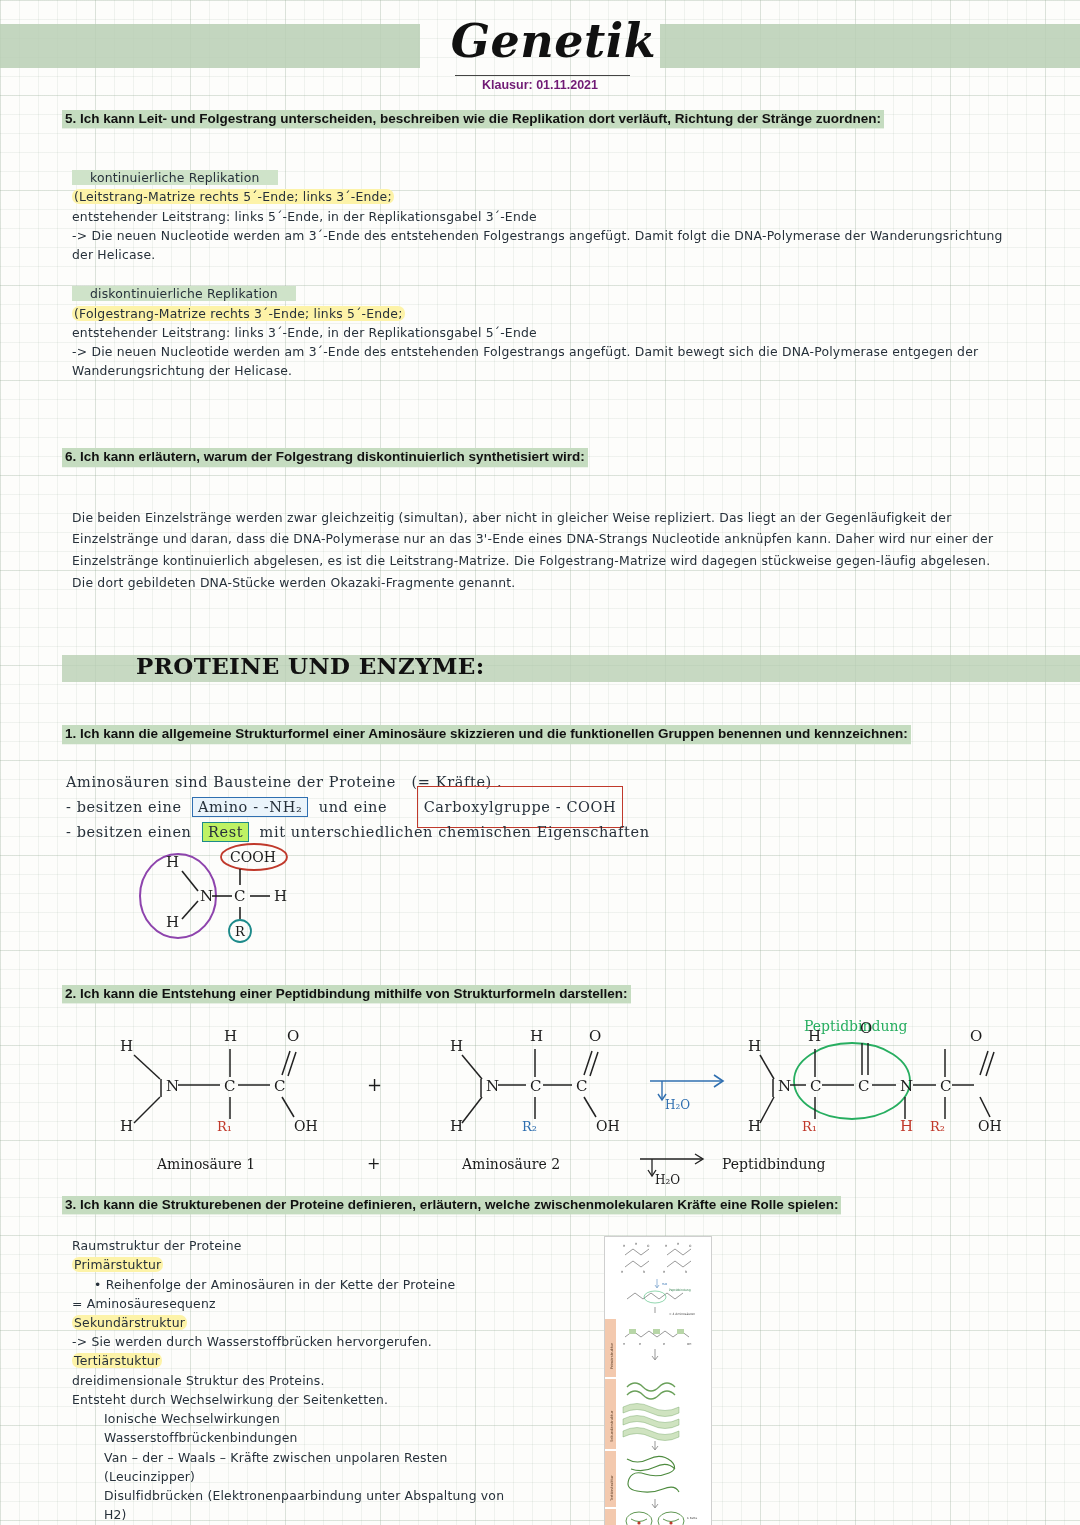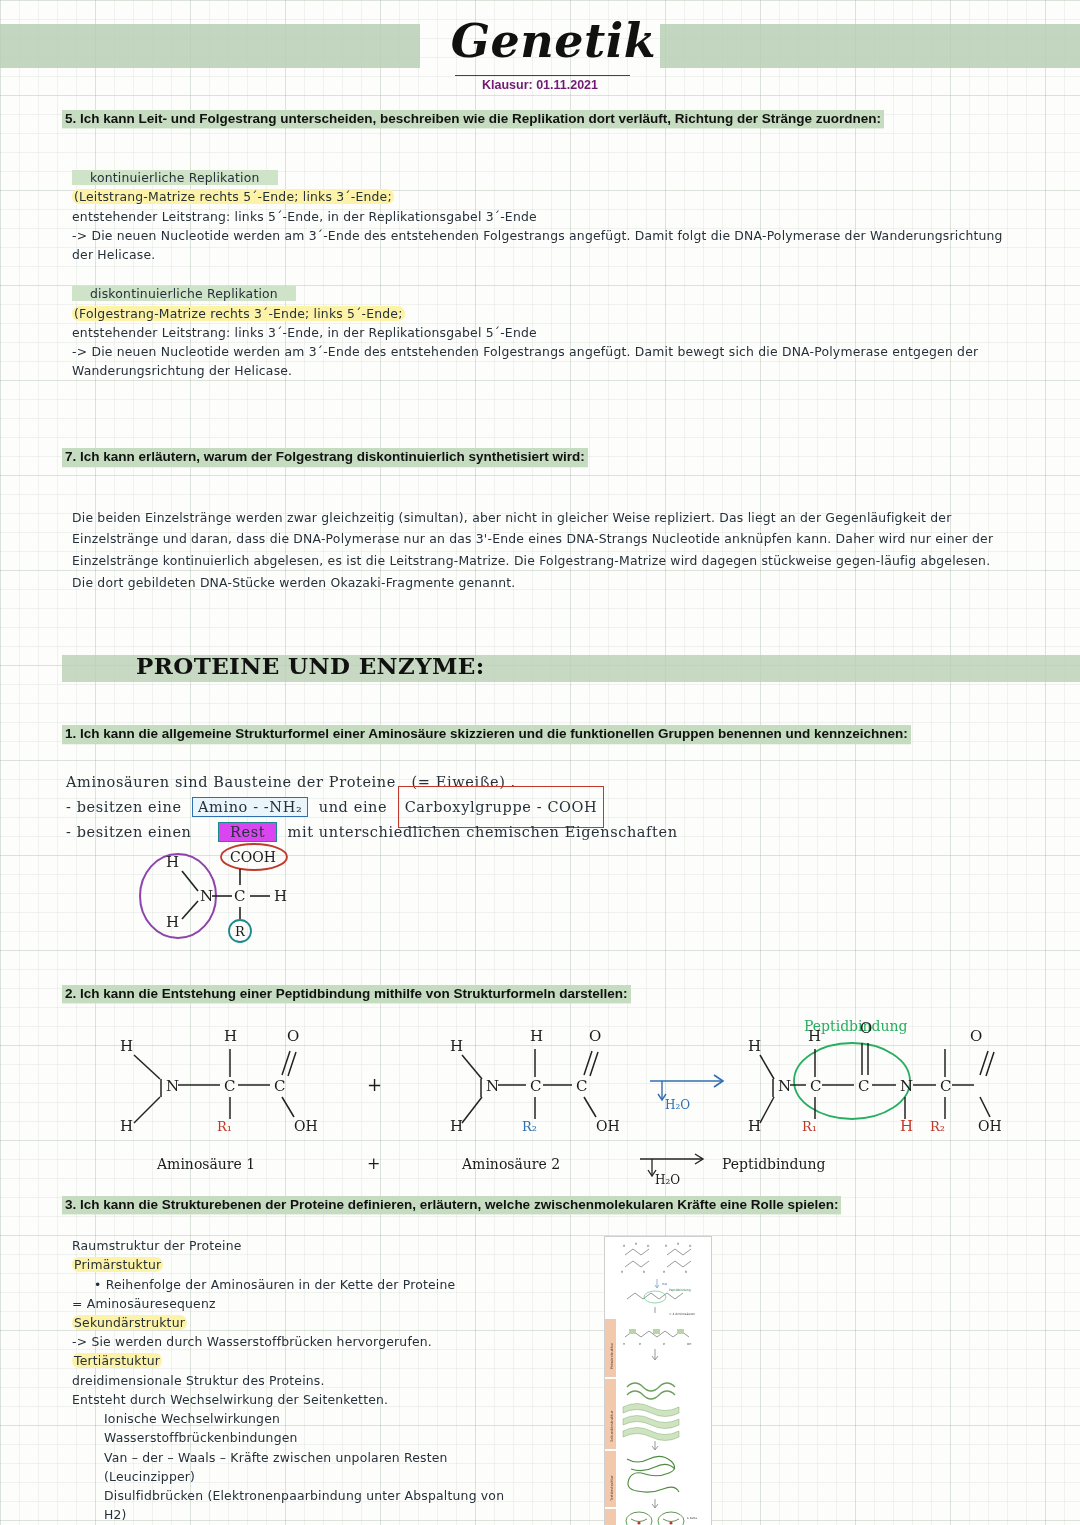--- a/index.html
+++ b/index.html
@@ -124,22 +124,22 @@
   
   .fig { position: relative; margin-left: 62px; }
   .script {
     font-family: "DejaVu Serif", serif;
     font-size: 14.5px;
     color: #26303a;
   }
   .aa-lines { margin-left: 0; }
   .aa-lines div { margin-bottom: 9px; letter-spacing: .6px; }
   .box-blue { border: 1.6px solid #2f6fb0; padding: 1px 5px; background: #eaf4fb; }
-  .box-red { border: 1.6px solid #c0392b; padding: 12px 6px; }
-  .box-teal { border: 1.6px solid #1d8a8a; padding: 1px 11px; background: #d946ef; margin-left: 16px; }
+  .box-red { border: 1.6px solid #c0392b; padding: 12px 6px; margin-left: 19px; }
+  .box-teal { border: 1.6px solid #1d8a8a; padding: 1px 5px; background: #bef264; }
 
   svg { display: block; overflow: visible; }
 
   
   .struct-fig {
     position: absolute;
     left: 532px; top: 0;
     width: 108px; height: 330px;
     border: 1px solid #cfcfcf;
     background: #fff;
@@ -179,21 +179,21 @@
     <div><span class="mark-g">diskontinuierliche Replikation</span></div>
     <div><span class="mark-y">(Folgestrang-Matrize rechts 3´-Ende; links 5´-Ende;</span></div>
     <div>entstehender Leitstrang: links 3´-Ende, in der Replikationsgabel 5´-Ende</div>
     <div>-&gt; Die neuen Nucleotide werden am 3´-Ende des entstehenden Folgestrangs angefügt. Damit bewegt sich die DNA-Polymerase entgegen der Wanderungsrichtung der Helicase.</div>
   </div>
 
   <div class="spacer38"></div>
   <div class="spacer28"></div>
 
   <div class="row">
-    <span class="qhead">7. Ich kann erläutern, warum der Folgestrang diskontinuierlich synthetisiert wird:</span>
+    <span class="qhead">6. Ich kann erläutern, warum der Folgestrang diskontinuierlich synthetisiert wird:</span>
   </div>
 
   <div class="spacer38"></div>
 
   <div class="blk hand" style="line-height:1.75">Die beiden Einzelstränge werden zwar gleichzeitig (simultan), aber nicht in gleicher Weise repliziert. Das liegt an der Gegenläufigkeit der Einzelstränge und daran, dass die DNA-Polymerase nur an das 3'-Ende eines DNA-Strangs Nucleotide anknüpfen kann. Daher wird nur einer der Einzelstränge kontinuierlich abgelesen, es ist die Leitstrang-Matrize. Die Folgestrang-Matrize wird dagegen stückweise gegen-läufig abgelesen. Die dort gebildeten DNA-Stücke werden Okazaki-Fragmente genannt.</div>
 
   <div class="spacer38"></div>
   <div class="spacer20"></div>
 
   <div class="section-band">
@@ -206,21 +206,21 @@
   <div class="row">
     <span class="qhead">1. Ich kann die allgemeine Strukturformel einer Aminosäure skizzieren und die funktionellen Gruppen benennen und kennzeichnen:</span>
   </div>
 
   <div class="spacer28"></div>
 
   <div class="fig" style="height:195px">
     <div class="script aa-lines" style="margin-left:4px">
       <div>
         <span>Aminosäuren sind Bausteine der Proteine</span>
-        &nbsp;&nbsp;<span>(= Eiweiße) .</span>
+        &nbsp;&nbsp;<span>(= Kräfte) .</span>
       </div>
       <div>
         <span>- besitzen eine</span>
         &nbsp;<span class="box-blue">Amino -  -NH₂</span>
         &nbsp;<span>und eine</span>
         &nbsp;<span class="box-red">Carboxylgruppe - COOH</span>
       </div>
       <div>
         <span>- besitzen einen</span>
         &nbsp;<span class="box-teal">Rest</span>

